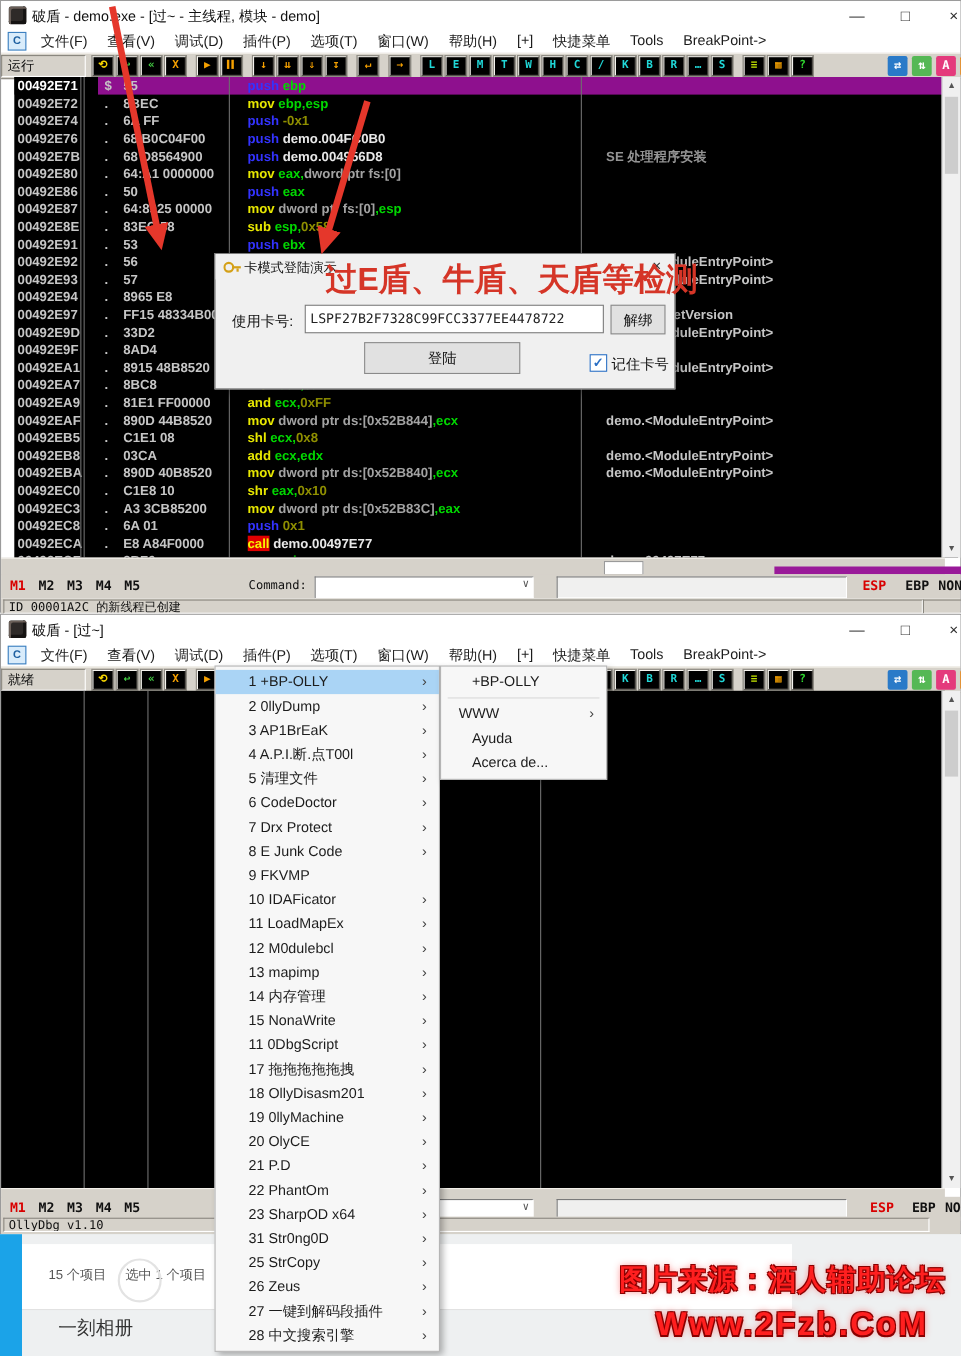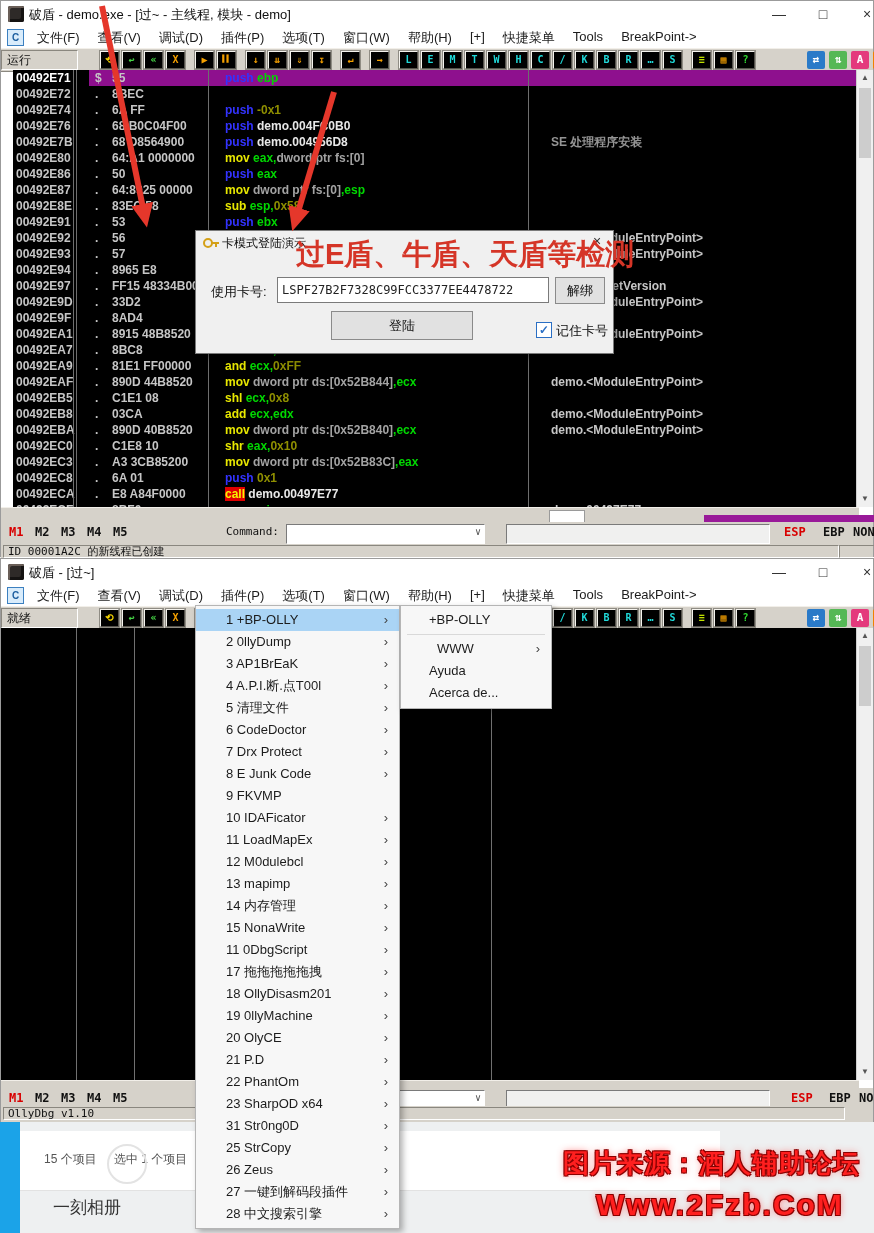--- a/index.html
+++ b/index.html
@@ -12,21 +12,21 @@
            box-shadow:inset 2px 2px 0 #6a5f58, inset -3px -3px 0 #151312;}
   .title-text{position:absolute;left:28px;top:5px;font-size:13px;color:#111;white-space:nowrap;}
   .winbtn{position:absolute;top:0;width:44px;height:26px;text-align:center;line-height:26px;font-size:14px;color:#333;}
   .menubar{position:absolute;left:0;right:0;top:26px;height:21px;background:#fff;display:flex;align-items:center;}
   .cchip{width:15px;height:15px;margin:0 4px 0 6px;background:#d9ecfb;border:1px solid #3c80c0;color:#1d5fa0;
          font-weight:bold;font-size:10px;text-align:center;line-height:15px;}
   .menu-item{font-size:13px;color:#1c1c1c;padding:0 9px;white-space:nowrap;}
   .mdi{position:absolute;top:29px;font-size:11px;color:#666;}
   .mdi-restore{position:absolute;top:31px;width:8px;height:8px;border:1px solid #666;background:#fff;box-shadow:2px -2px 0 -1px #666;}
   .toolbar{position:absolute;left:0;right:0;top:47px;height:22px;background:#d6d2ca;border-top:1px solid #f2efe9;
-           border-bottom:1px solid #8a877f;display:flex;align-items:center;gap:16px;}
+           border-bottom:1px solid #8a877f;display:flex;align-items:center;}
   .state-box{width:70px;height:18px;margin-right:6px;background:#d6d2ca;border:1px solid;
              border-color:#8a877f #ffffff #ffffff #8a877f;font-size:12px;color:#111;line-height:18px;padding-left:5px;}
   .tbtn{width:17px;height:16px;background:#000;border:1px solid;border-color:#f5f3ee #55524c #55524c #f5f3ee;
         outline:1px solid #8f8c84;margin-right:3px;text-align:center;line-height:15px;
         font-family:"DejaVu Sans Mono",monospace;font-size:10px;font-weight:bold;flex:0 0 auto;}
   .tbtn.gap{margin-left:7px;}
   .cbtn{position:absolute;top:2px;width:18px;height:18px;border-radius:2px;color:#fff;font-weight:bold;
         font-size:11px;text-align:center;line-height:18px;font-family:"DejaVu Sans Mono",monospace;}
   
   .disasm{position:absolute;left:12px;top:69px;width:858px;background:#000;overflow:hidden;
@@ -173,20 +173,21 @@
         <div class="drow sel">
           <span class="c-addr">00492E71</span>
           <span class="c-mark">$</span>
           <span class="c-bytes">55</span>
           <span class="c-ins"><span class="kb">push</span><span class="df"> </span><span class="rg">ebp</span></span>
         </div>
         <div class="drow">
           <span class="c-addr">00492E72</span>
           <span class="c-mark">.</span>
           <span class="c-bytes">8BEC</span>
+          <span class="c-ins"><span class="ky">mov</span><span class="df"> </span><span class="rg">ebp,esp</span></span>
         </div>
         <div class="drow">
           <span class="c-addr">00492E74</span>
           <span class="c-mark">.</span>
           <span class="c-bytes">6A FF</span>
           <span class="c-ins"><span class="kb">push</span><span class="df"> </span><span class="num">-0x1</span></span>
         </div>
         <div class="drow">
           <span class="c-addr">00492E76</span>
           <span class="c-mark">.</span>
@@ -538,21 +539,21 @@
       <div class="pm-item"><span>23 SharpOD x64</span><span class="pm-arrow">›</span></div>
       <div class="pm-item"><span>31 Str0ng0D</span><span class="pm-arrow">›</span></div>
       <div class="pm-item"><span>25 StrCopy</span><span class="pm-arrow">›</span></div>
       <div class="pm-item"><span>26 Zeus</span><span class="pm-arrow">›</span></div>
       <div class="pm-item"><span>27 一键到解码段插件</span><span class="pm-arrow">›</span></div>
       <div class="pm-item"><span>28 中文搜索引擎</span><span class="pm-arrow">›</span></div>
     </div>
 <div id="bp-submenu">
       <div class="pm-item" style="padding-left: 28px;"><span>+BP-OLLY</span></div>
       <div class="sm-sep"></div>
-      <div class="pm-item" style="padding-left: 36px;"><span>WWW</span><span class="pm-arrow">›</span></div>
+      <div class="pm-item" style="padding-left: 16px;"><span>WWW</span><span class="pm-arrow">›</span></div>
       <div class="pm-item" style="padding-left: 28px;"><span>Ayuda</span></div>
       <div class="pm-item" style="padding-left: 28px;"><span>Acerca de...</span></div>
     </div>
 
 <svg id="arrow-layer" width="874" height="1233">
   <defs>
     <marker id="ah" markerUnits="userSpaceOnUse" markerWidth="26" markerHeight="22" refX="4" refY="11" orient="auto">
       <path d="M0,0 L24,11 L0,22 z" fill="#e5372b"></path>
     </marker>
   </defs>

